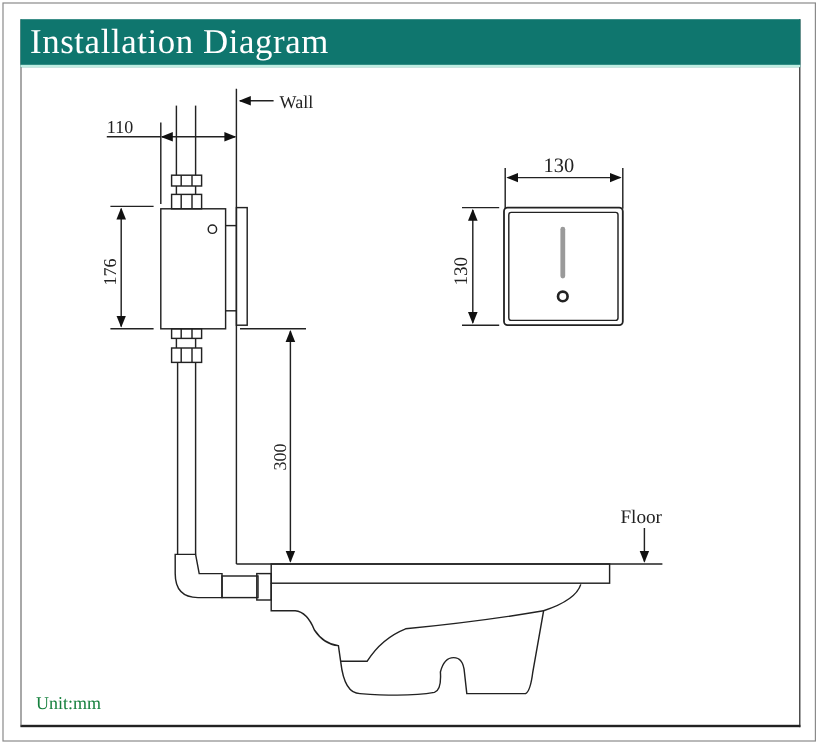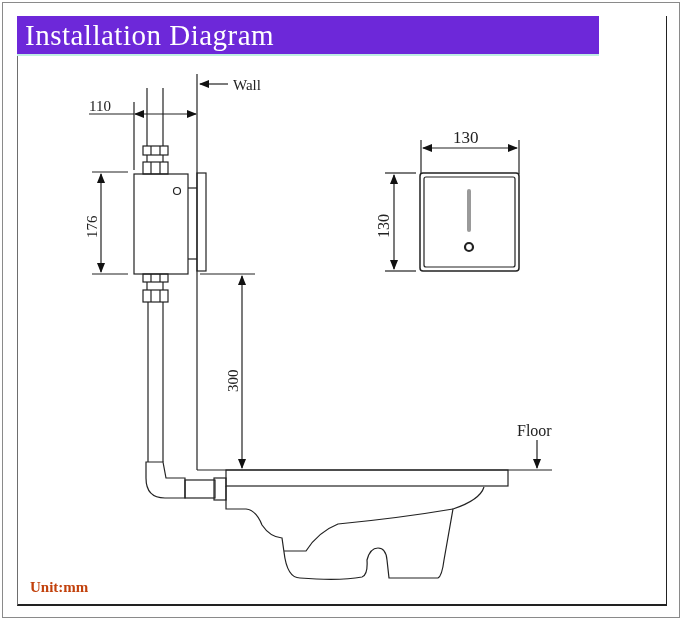--- a/index.html
+++ b/index.html
@@ -7,35 +7,34 @@
     .outer-frame {
       position: absolute; left: 2px; top: 2px; width: 678px; height: 616px;
       border: 1px solid #8a8a8a; box-sizing: border-box; background: #fff;
     }
     .inner-frame {
       position: absolute; left: 17px; top: 16px; width: 650px; height: 590px;
       border-left: 1px solid #6e6e6e; border-right: 1px solid #222; border-bottom: 2px solid #222;
       box-sizing: border-box; background: #fff;
     }
     .title-bar {
-      position: absolute; left: 17px; top: 16px; width: 582px; height: 40px;
-      background: #6d28d9; box-sizing: border-box;
+      position: absolute; left: 17px; top: 16px; width: 650px; height: 40px;
+      background: #0f766e; box-sizing: border-box;
       border-bottom: 2px solid #bfeee2;
     }
     .title-text {
       position: absolute; left: 8px; top: 3px; color: #ffffff;
       font-family: "Liberation Serif", "DejaVu Serif", serif; font-size: 29px; letter-spacing: 0.5px;
       white-space: nowrap;
     }
     svg.diagram { position: absolute; left: 0; top: 0; }
     svg text { font-family: "Liberation Serif", "DejaVu Serif", serif; fill: #222; }
     .unit {
-      position: absolute; left: 30px; top: 579px; font-size: 15px; color: #c2410c;
+      position: absolute; left: 30px; top: 579px; font-size: 15px; color: #15803d;
       font-family: "Liberation Serif", "DejaVu Serif", serif;
-      font-weight: bold;
     }
   </style>
 </head>
 <body>
 
 <div class="outer-frame"></div>
 <div class="inner-frame"></div>
 
 <div class="title-bar">
   <span class="title-text">Installation Diagram</span>

